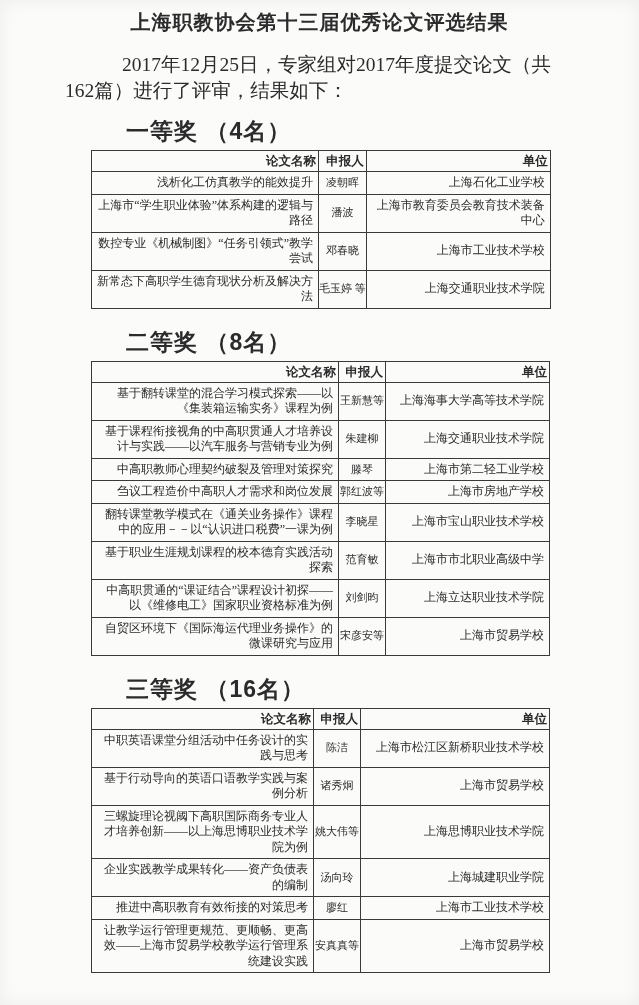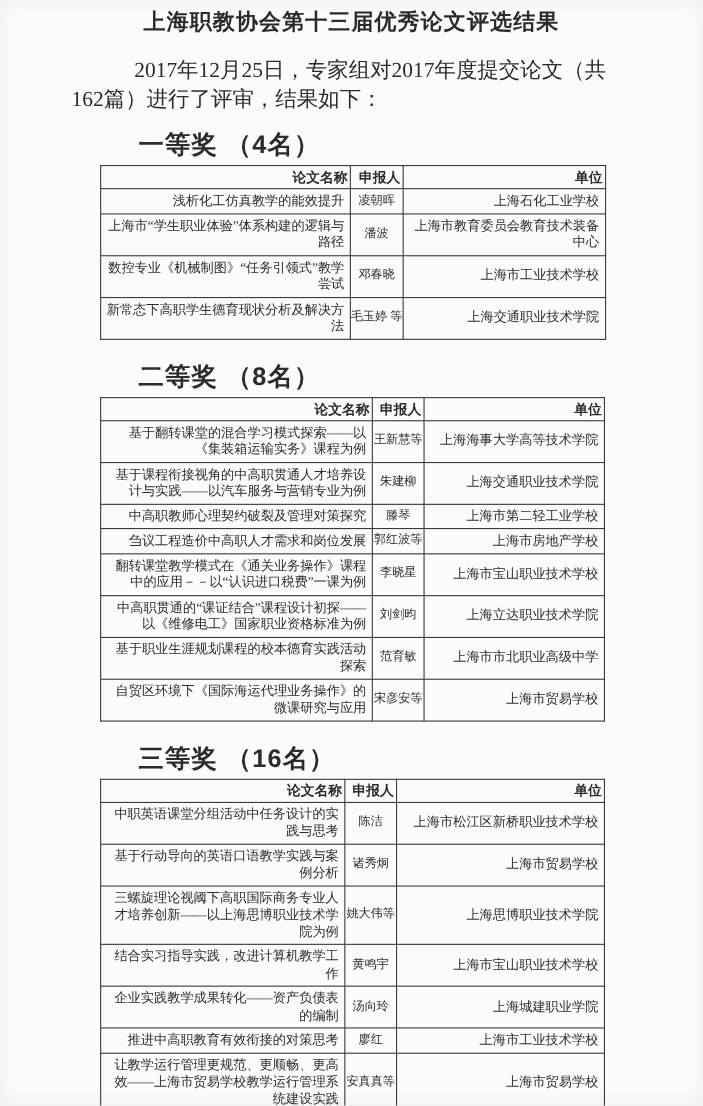--- a/index.html
+++ b/index.html
@@ -8,21 +8,21 @@
     height: 1005px;
     overflow: hidden;
     background: #fbfbfa;
     color: #2b2b2b;
     font-family: "Liberation Serif", serif;
     box-shadow: inset 0 0 18px rgba(0,0,0,0.06);
   }
   .doc { padding-top: 8px; }
   .title {
     text-align: center;
-    font-family: Liberation Mono, monospace;
+    font-family: Liberation Sans, sans-serif;
     font-weight: 700;
     font-size: 20px;
     letter-spacing: 1px;
     line-height: 28px;
     margin: 0;
   }
   .intro {
     margin: 16px 0 0 65px;
     width: 506px;
     font-size: 19.5px;
@@ -153,28 +153,28 @@
         <td>刍议工程造价中高职人才需求和岗位发展</td>
         <td class="applicant">郭红波等</td>
         <td>上海市房地产学校</td>
       </tr>
       <tr>
         <td>翻转课堂教学模式在《通关业务操作》课程中的应用－－以“认识进口税费”一课为例</td>
         <td class="applicant">李晓星</td>
         <td>上海市宝山职业技术学校</td>
       </tr>
       <tr>
+        <td>基于职业生涯规划课程的校本德育实践活动探索</td>
+        <td class="applicant">范育敏</td>
+        <td>上海市市北职业高级中学</td>
+      </tr>
+      <tr>
         <td>中高职贯通的“课证结合”课程设计初探——以《维修电工》国家职业资格标准为例</td>
         <td class="applicant">刘剑昀</td>
         <td>上海立达职业技术学院</td>
-      </tr>
-      <tr>
-        <td>基于职业生涯规划课程的校本德育实践活动探索</td>
-        <td class="applicant">范育敏</td>
-        <td>上海市市北职业高级中学</td>
       </tr>
       <tr>
         <td>自贸区环境下《国际海运代理业务操作》的微课研究与应用</td>
         <td class="applicant">宋彦安等</td>
         <td>上海市贸易学校</td>
       </tr>
     </tbody>
   </table>
 
   <h2 class="section-heading later">三等奖 （16名）</h2>
@@ -201,25 +201,20 @@
         <td>基于行动导向的英语口语教学实践与案例分析</td>
         <td class="applicant">诸秀炯</td>
         <td>上海市贸易学校</td>
       </tr>
       <tr>
         <td>三螺旋理论视阈下高职国际商务专业人才培养创新——以上海思博职业技术学院为例</td>
         <td class="applicant">姚大伟等</td>
         <td>上海思博职业技术学院</td>
       </tr>
       <tr>
-        <td>结合实习指导实践，改进计算机教学工作</td>
-        <td class="applicant">黄鸣宇</td>
-        <td>上海市宝山职业技术学校</td>
-      </tr>
-      <tr>
         <td>企业实践教学成果转化——资产负债表的编制</td>
         <td class="applicant">汤向玲</td>
         <td>上海城建职业学院</td>
       </tr>
       <tr>
         <td>推进中高职教育有效衔接的对策思考</td>
         <td class="applicant">廖红</td>
         <td>上海市工业技术学校</td>
       </tr>
       <tr>

